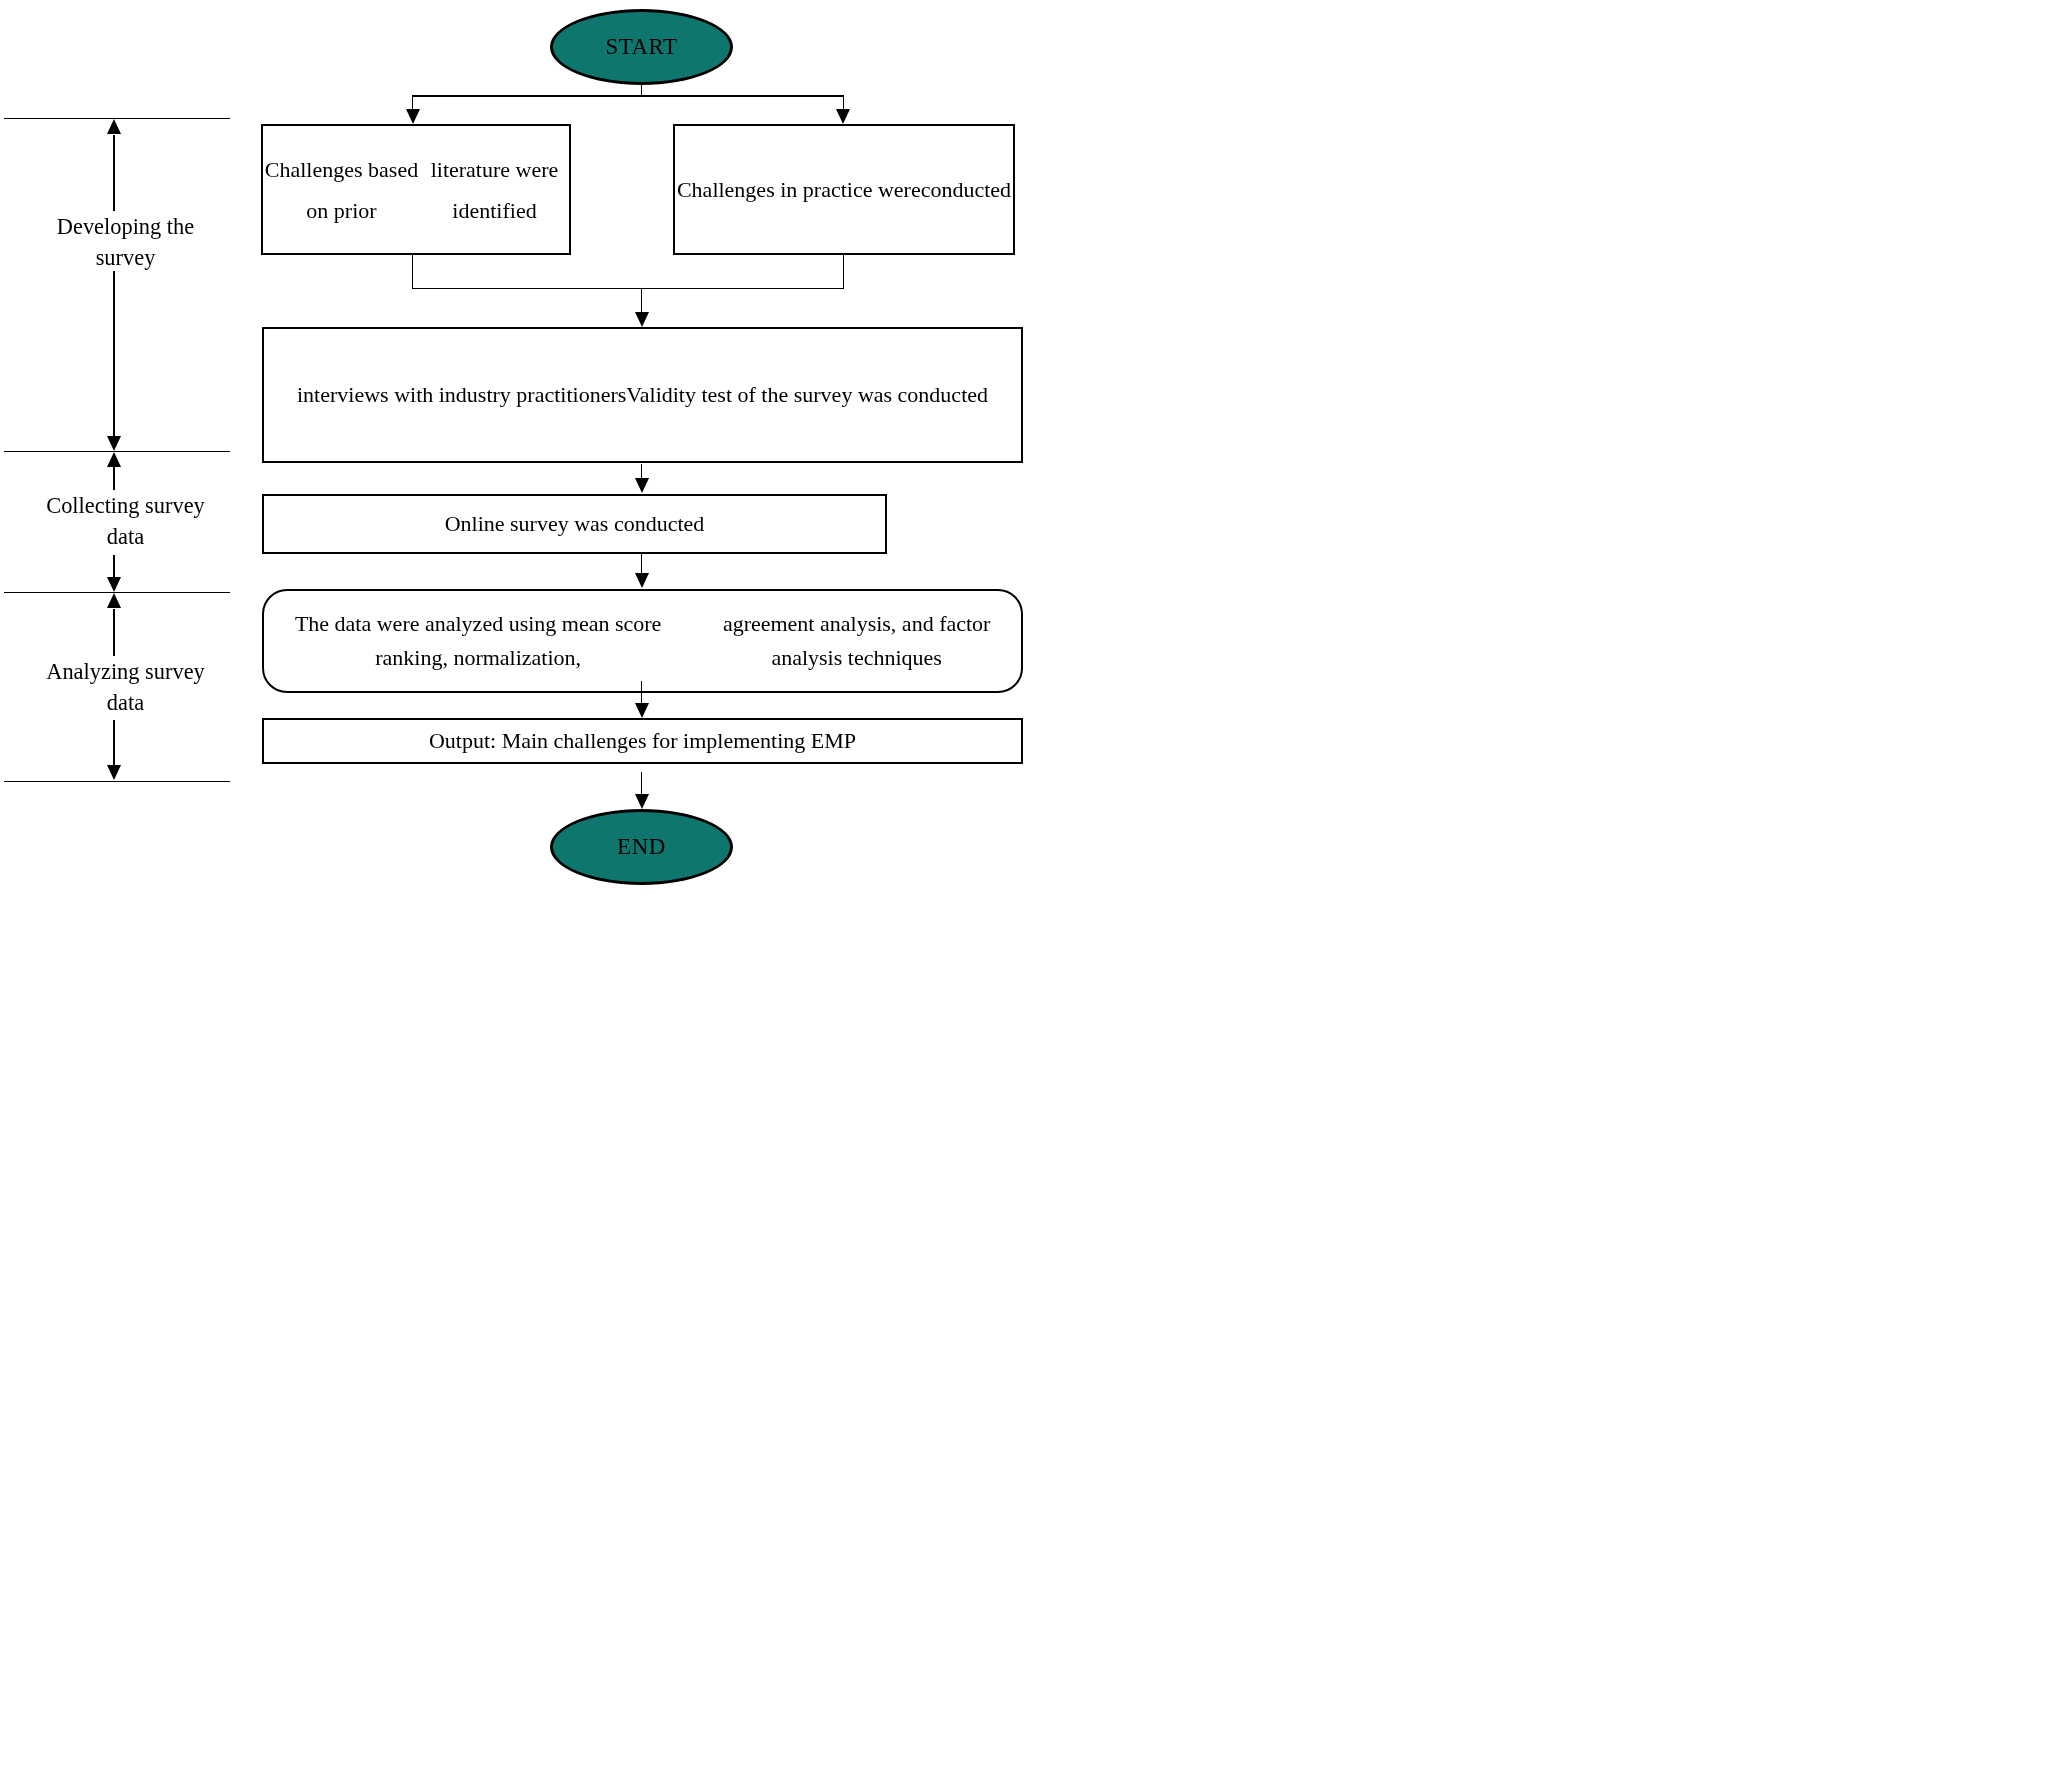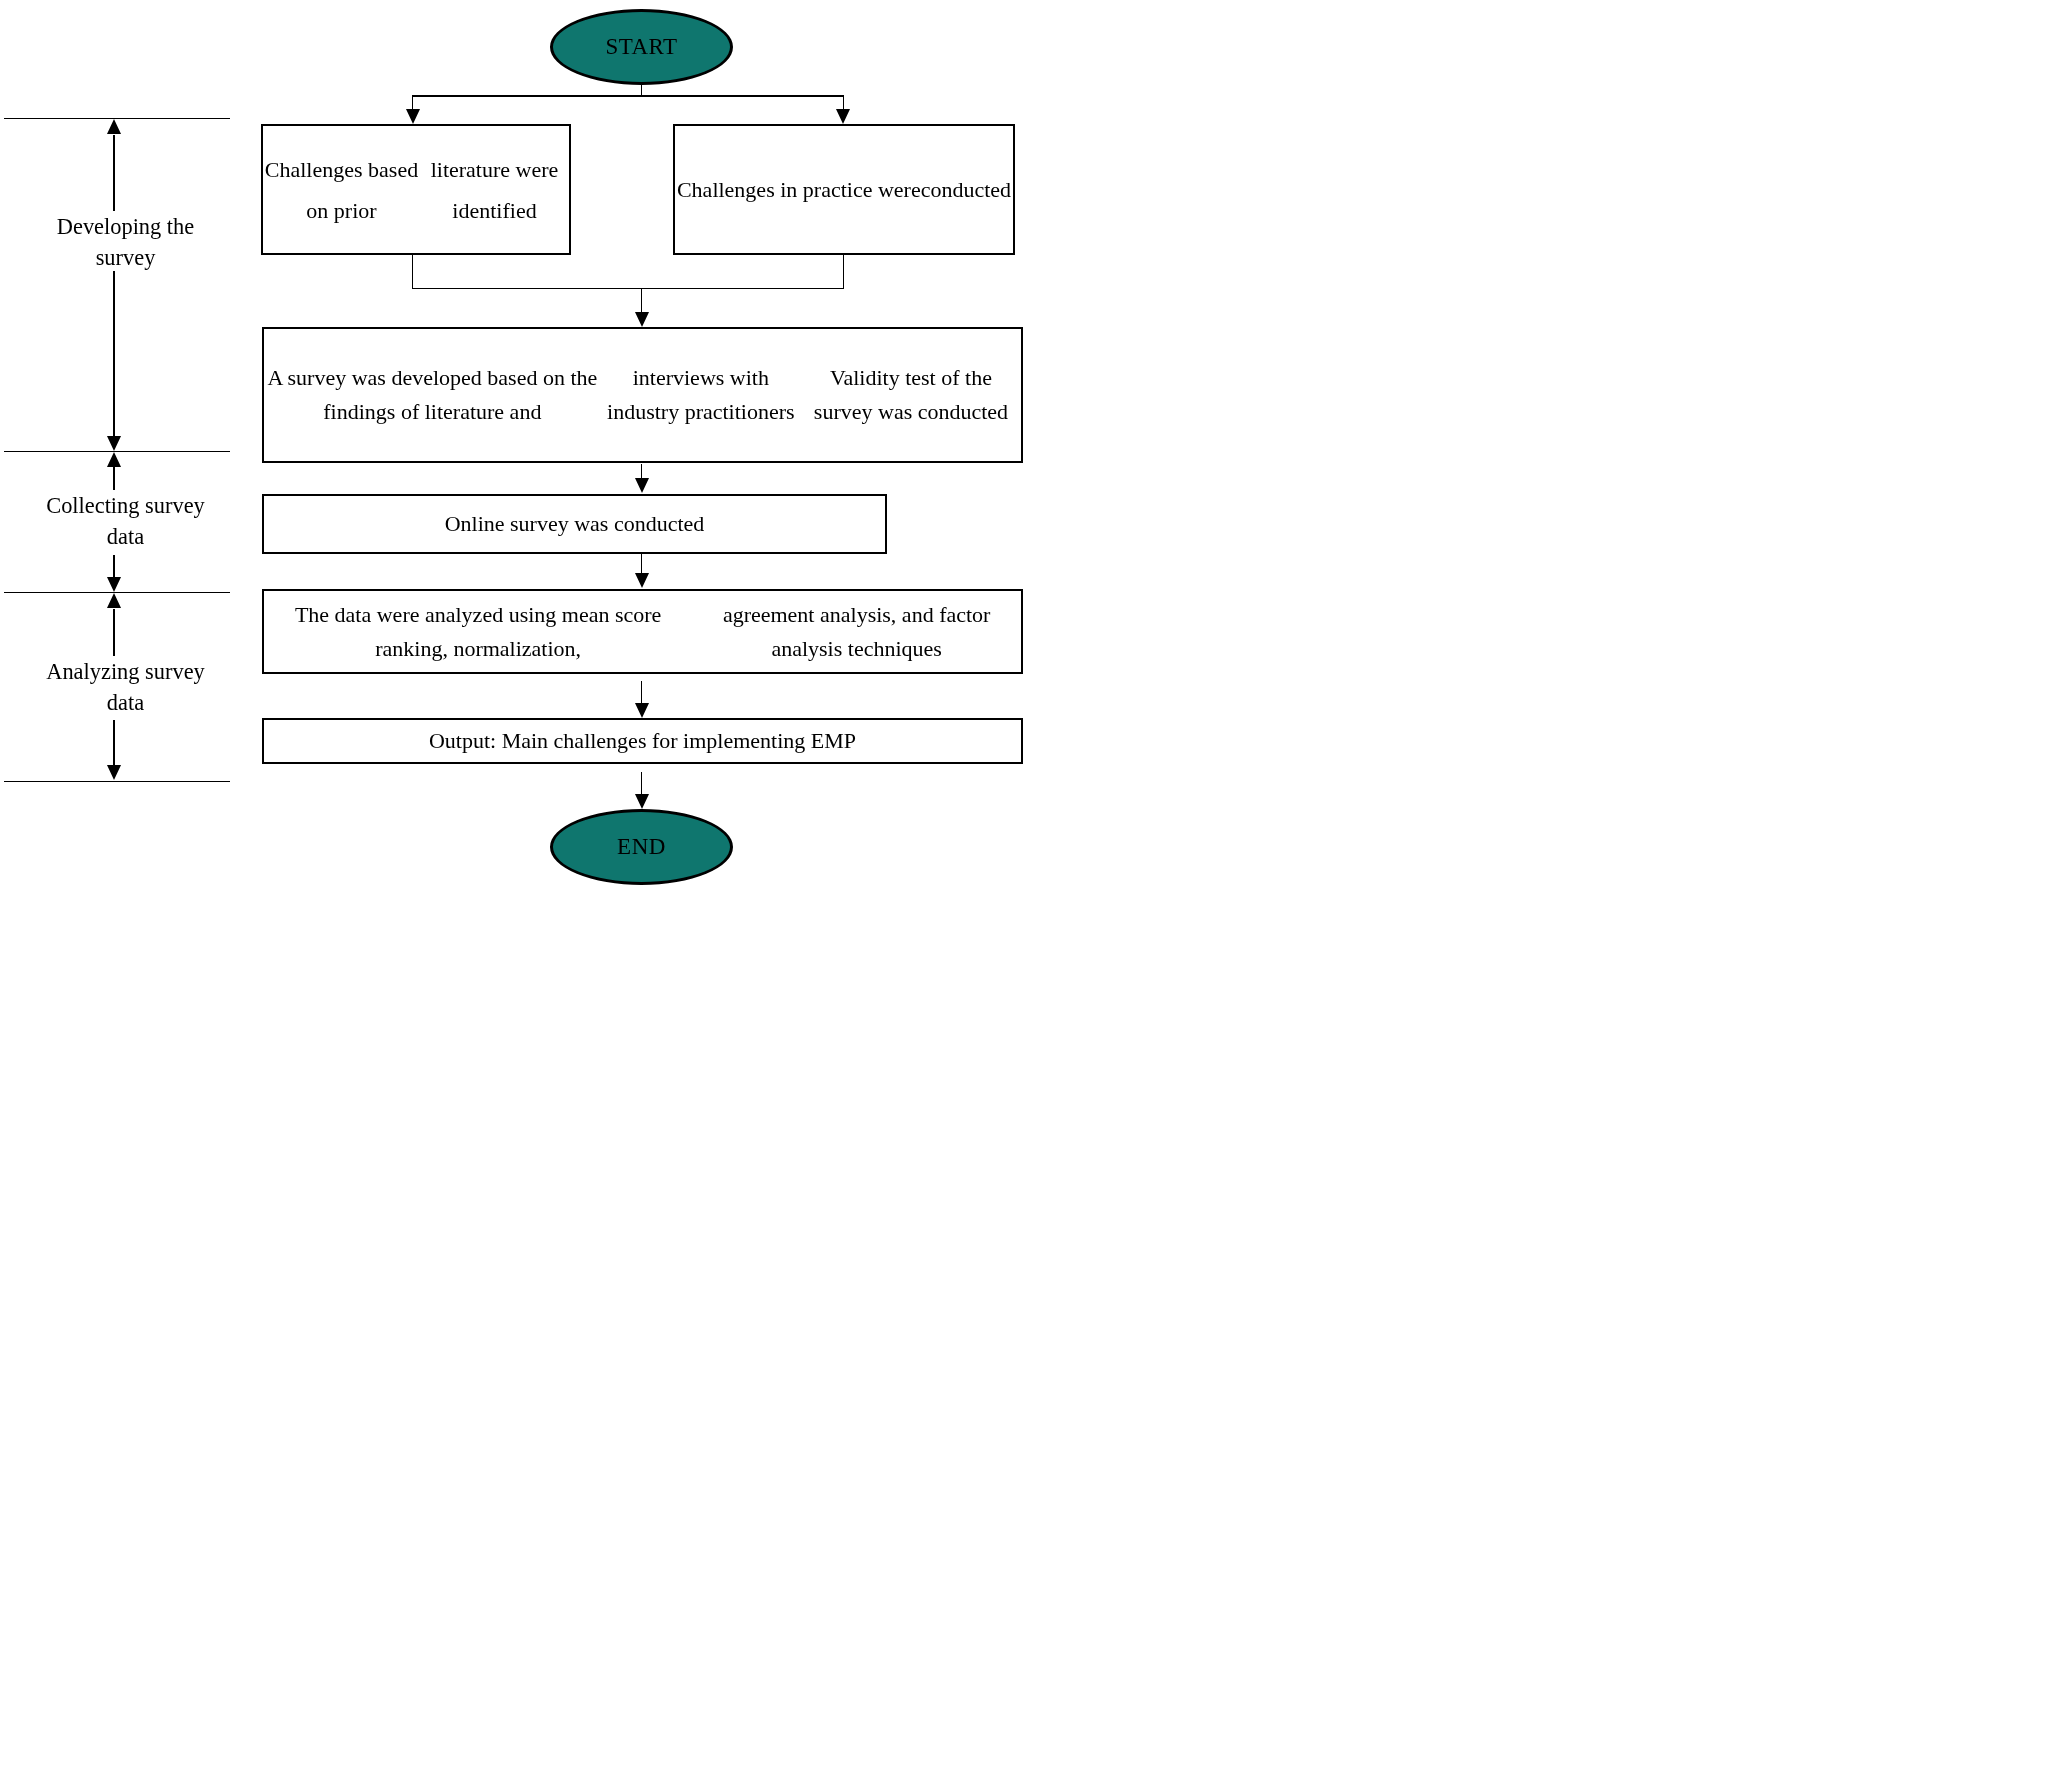--- a/index.html
+++ b/index.html
@@ -130,36 +130,35 @@
     <div>conducted</div>
   </div>
 
   <div class="vshaft" style="left:412px; top:255px; height:34px;"></div>
   <div class="vshaft" style="left:843px; top:255px; height:34px;"></div>
   <div class="hline thin" style="left:412px; top:288px; width:431px;"></div>
   <div class="vshaft" style="left:641px; top:288px; height:26px;"></div>
   <div class="tri-down" style="left:635px; top:312px;"></div>
 
   <div class="process lh15" style="left:262px; top:327px; width:761px; height:136px;">
-    <div>A survey was developed based on the findings of literature and</div>
     <div>interviews with industry practitioners</div>
     <div>Validity test of the survey was conducted</div>
   </div>
 
   <div class="vshaft" style="left:641px; top:464px; height:17px;"></div>
   <div class="tri-down" style="left:635px; top:478px;"></div>
 
   <div class="process lh1" style="left:262px; top:494px; width:625px; height:60px;">
     <div>Online survey was conducted</div>
   </div>
 
   <div class="vshaft" style="left:641px; top:554px; height:22px;"></div>
   <div class="tri-down" style="left:635px; top:573px;"></div>
 
-  <div class="process lh15" style="left:262px; top:589px; width:761px; height:85px;">
+  <div class="process lh15" style="left:262px; top:589px; width:761px; height:104px;border-radius:25px;">
     <div>The data were analyzed using mean score ranking, normalization,</div>
     <div>agreement analysis, and factor analysis techniques</div>
   </div>
 
   <div class="vshaft" style="left:641px; top:681px; height:23.5px;"></div>
   <div class="tri-down" style="left:635px; top:703px;"></div>
 
   <div class="process lh1" style="left:262px; top:718px; width:761px; height:46px;">
     <div>Output: Main challenges for implementing EMP</div>
   </div>

